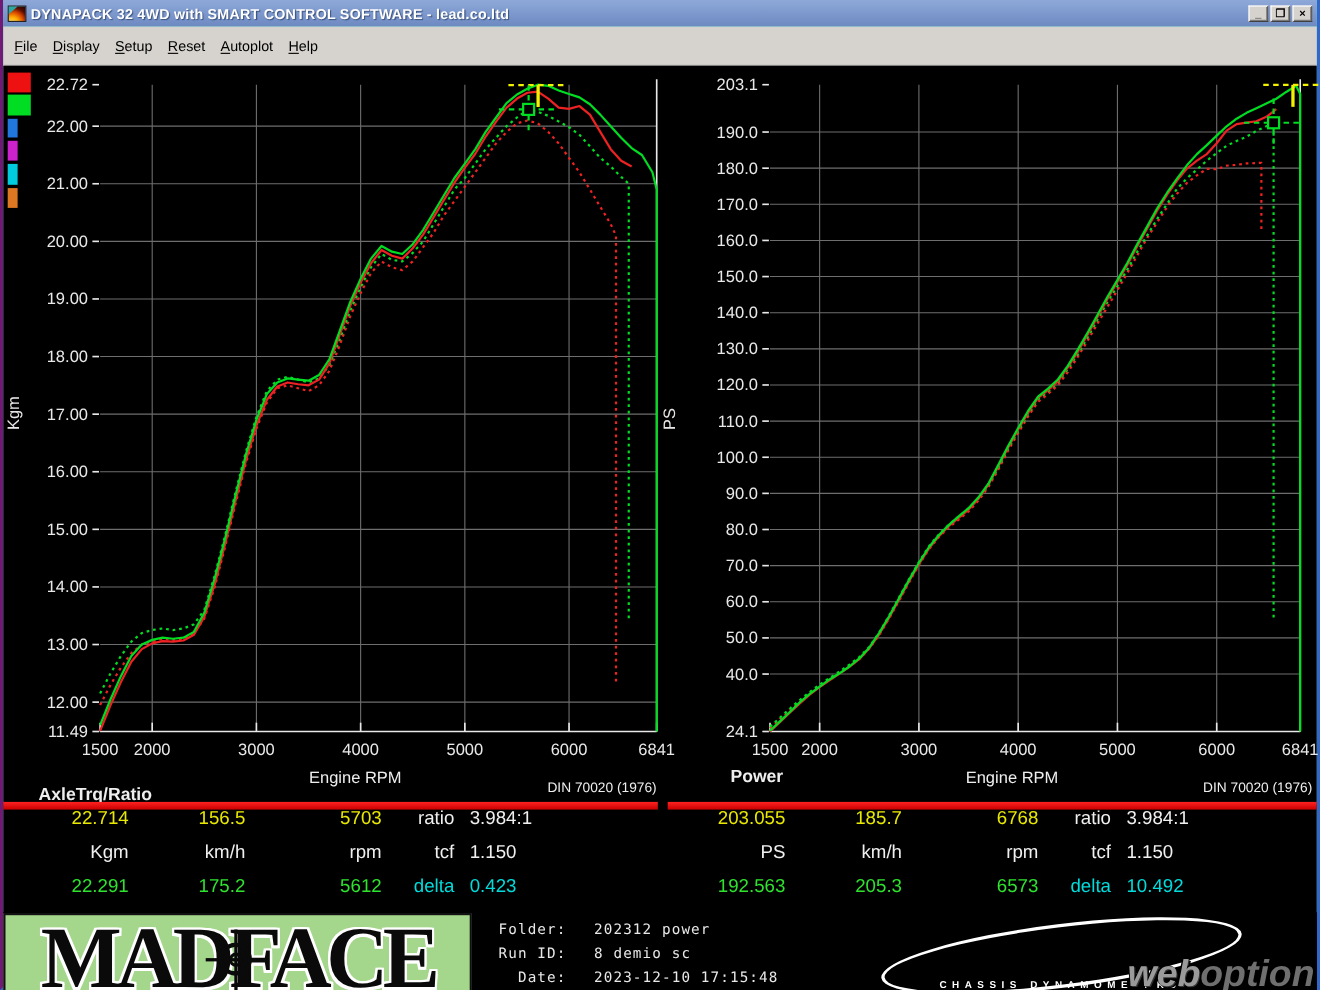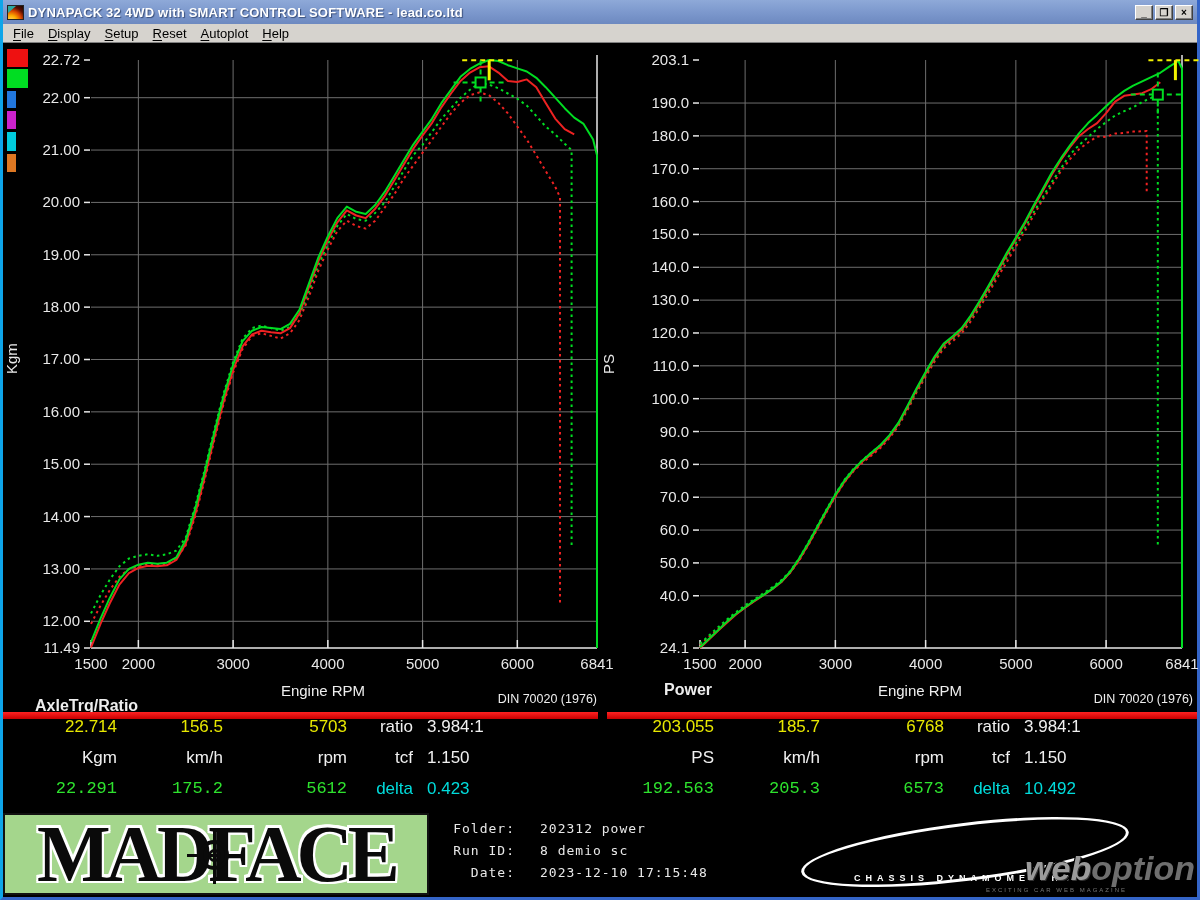--- a/index.html
+++ b/index.html
@@ -1,27 +1,27 @@
 <!DOCTYPE html>
 <html><head>
 <meta charset="utf-8">
 <style>
   * { margin:0; padding:0; box-sizing:border-box; }
   body { width:1200px; height:900px; background:#000; font-family:"Liberation Sans", sans-serif; overflow:hidden; }
-  .window { position:relative; width:1200px; height:900px; border-left:3px solid #0ea5e9; border-right:3px solid #3465c8; border-bottom:3px solid #3465c8; background:#5eead4; }
+  .window { position:relative; width:1200px; height:900px; border-left:3px solid #701a75; border-right:3px solid #3465c8; border-bottom:3px solid #3465c8; background:#5eead4; }
   
   .titlebar { position:relative; height:24px; background:linear-gradient(180deg,#8ea9d8 0%,#7b97cc 55%,#6d89c0 100%); display:flex; align-items:center; padding:0 4px; }
   .app-icon { width:17px; height:15px; margin-right:4px; border:1px solid #222; background:
       radial-gradient(circle at 20% 120%, #ffe080 0%, #ffae00 30%, #d84400 55%, #5a0d00 75%, #1a0500 100%); position:relative; }
   .app-icon:before { content:""; position:absolute; left:0; top:0; border-left:8px solid #2aa9a0; border-bottom:7px solid transparent; }
   .title-text { color:#fff; font-weight:bold; font-size:13px; letter-spacing:0.2px; text-shadow:1px 1px 1px #3a4f7a; flex:1; white-space:nowrap; overflow:hidden; }
   .win-buttons { display:flex; gap:2px; }
   .win-btn { width:18px; height:15px; background:#d6d3ce; border:1px solid #fff; border-right-color:#404040; border-bottom-color:#404040; box-shadow:inset -1px -1px 0 #808080; color:#000; font-size:10px; font-weight:bold; line-height:13px; text-align:center; cursor:default; }
   
-  .menubar { height:19px; background:#d6d3ce; border-bottom:1px solid #808080; display:flex; align-items:center; padding-left:3px; }
+  .menubar { height:36px; background:#d6d3ce; border-bottom:1px solid #808080; display:flex; align-items:center; padding-left:3px; }
   .menu-item { font-size:13px; color:#000; padding:1px 7px; cursor:default; }
   .menu-item u { text-underline-offset:2px; }
   
   .main { position:relative; width:1194px; height:854px; background:#000; }
   .chart-svg { position:absolute; top:0; width:597px; height:669px; overflow:visible; }
   #chart-left { left:0; } #chart-right { left:597px; }
   svg { overflow:visible; }
   
   .legend { position:absolute; left:4px; top:3px; }
   .swatch { position:absolute; left:0; }
@@ -33,21 +33,21 @@
   
   .redbar { position:absolute; top:669px; height:7px; background:linear-gradient(180deg,#ff2222,#c80000); }
   .redbar.left { left:0; width:595px; }
   .redbar.right { left:604px; width:590px; }
   
   .readouts { position:absolute; top:668px; left:0; width:1194px; height:93px; display:flex; }
   .ro-block { width:597px; height:93px; display:grid; grid-template-columns:118px 106px 124px 70px 1fr; grid-auto-rows:31px; align-items:center; font-size:17px; }
   .ro-num { text-align:right; padding-right:4px; }
   .ro-side-label { text-align:right; padding-right:8px; }
   .ro-side-val { text-align:left; padding-left:6px; }
-  .c-yellow { color:#e8e800; } .c-green { color:#2ee22e;font-family:Liberation Mono, monospace; } .c-white { color:#f0f0f0; } .c-cyan { color:#00dcdc; }
+  .c-yellow { color:#e8e800; } .c-green { color:#2ee22e; } .c-white { color:#f0f0f0; } .c-cyan { color:#00dcdc; }
   
   .bottom-strip { position:absolute; top:769px; left:0; width:1194px; height:85px; background:#000; }
   .madface { position:absolute; left:0; top:1px; width:426px; height:82px; background:#a4d68c; border:2px solid #111; display:flex; align-items:center; justify-content:center; overflow:hidden; }
   .madface-text { font-family:"Liberation Serif", serif; font-weight:bold; font-size:78px; letter-spacing:-5px; color:#0a0a0a; transform:scaleY(1.02); line-height:1;
       text-shadow:-2px -2px 0 #fff,2px -2px 0 #fff,-2px 2px 0 #fff,2px 2px 0 #fff,0 -2px 0 #fff,0 2px 0 #fff,-2px 0 0 #fff,2px 0 0 #fff; }
   .target-icon { position:absolute; left:190px; top:21px; width:40px; height:40px; }
   .target-icon .ring { position:absolute; left:4px; top:4px; width:30px; height:30px; border:4px solid #0a0a0a; border-radius:50%; }
   .target-icon .ring2 { position:absolute; left:13px; top:13px; width:13px; height:13px; border:3px solid #0a0a0a; border-radius:50%; }
   .target-icon .hline { position:absolute; left:-8px; top:18px; width:56px; height:3px; background:#0a0a0a; }
   .target-icon .vline { position:absolute; left:18px; top:-8px; width:3px; height:56px; background:#0a0a0a; }

